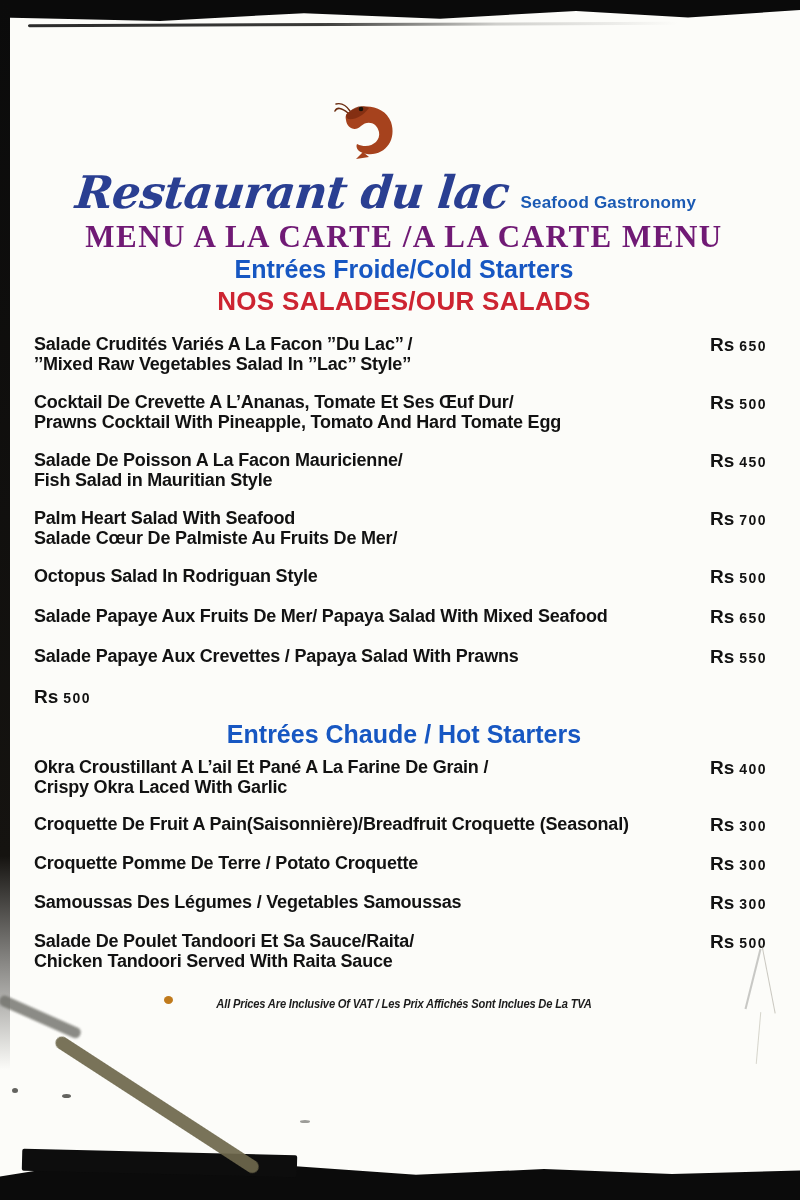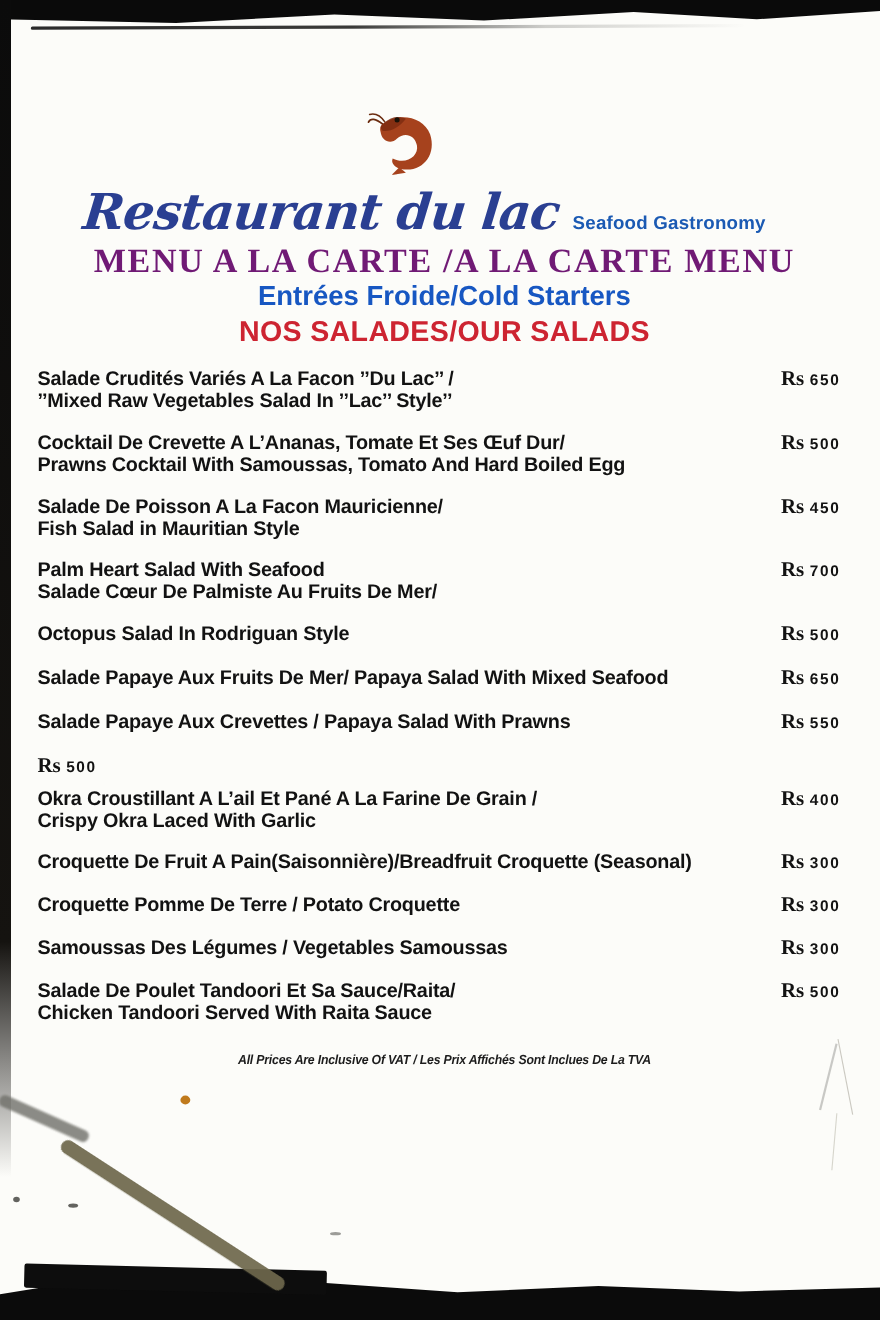--- a/index.html
+++ b/index.html
@@ -55,21 +55,21 @@
 
   
   .items{margin-top:17px;}
   .items2{margin-top:8px;}
   .row{display:flex;justify-content:space-between;margin-bottom:18px;}
   .items2 .row{margin-bottom:17px;}
   .row:last-child{margin-bottom:0;}
   .nm{flex:1 1 auto;font-weight:bold;font-size:18px;line-height:20px;letter-spacing:-.2px;padding-right:4px;}
   .row.one .nm{white-space:nowrap;}
   .pr{flex:0 0 64px;font-weight:bold;white-space:nowrap;}
-  .cur{font-size:19px;font-family:Liberation Serif, serif;}
+  .cur{font-size:19px;}
   .amt{font-size:14px;margin-left:5px;letter-spacing:1.5px;}
 
   
   .vat-note{margin-top:26px;text-align:center;font-weight:bold;font-style:italic;
     font-size:12px;color:#1c1c1c;letter-spacing:-.2px;transform:scaleX(.93);}
 </style>
 </head>
 <body>
 
 <div class="page">
@@ -120,21 +120,21 @@
           <div class="nm">
             <div>Salade Crudités Variés A La Facon ’’Du Lac’’ /</div>
             <div>’’Mixed Raw Vegetables Salad In ’’Lac’’ Style’’</div>
           </div>
           <div class="pr"><span class="cur">Rs</span><span class="amt">650</span></div>
         </div>
 
         <div class="row">
           <div class="nm">
             <div>Cocktail De Crevette A L’Ananas, Tomate Et Ses Œuf Dur/</div>
-            <div>Prawns Cocktail With Samoussas, Tomato And Hard Boiled Egg</div>
+            <div>Prawns Cocktail With Pineapple, Tomato And Hard Tomate Egg</div>
           </div>
           <div class="pr"><span class="cur">Rs</span><span class="amt">500</span></div>
         </div>
 
         <div class="row">
           <div class="nm">
             <div>Salade De Poisson A La Facon Mauricienne/</div>
             <div>Fish Salad in Mauritian Style</div>
           </div>
           <div class="pr"><span class="cur">Rs</span><span class="amt">450</span></div>
@@ -170,20 +170,21 @@
         </div>
 
         <div class="row one">
           <div class="pr"><span class="cur">Rs</span><span class="amt">500</span></div>
         </div>
 
       </div>
     </div>
 
     <div>
+      <div class="sec2-heading">Entrées Chaude / Hot Starters</div>
 
       <div class="items items2">
 
         <div class="row">
           <div class="nm">
             <div>Okra Croustillant A L’ail Et Pané A La Farine De Grain /</div>
             <div>Crispy Okra Laced With Garlic</div>
           </div>
           <div class="pr"><span class="cur">Rs</span><span class="amt">400</span></div>
         </div>

